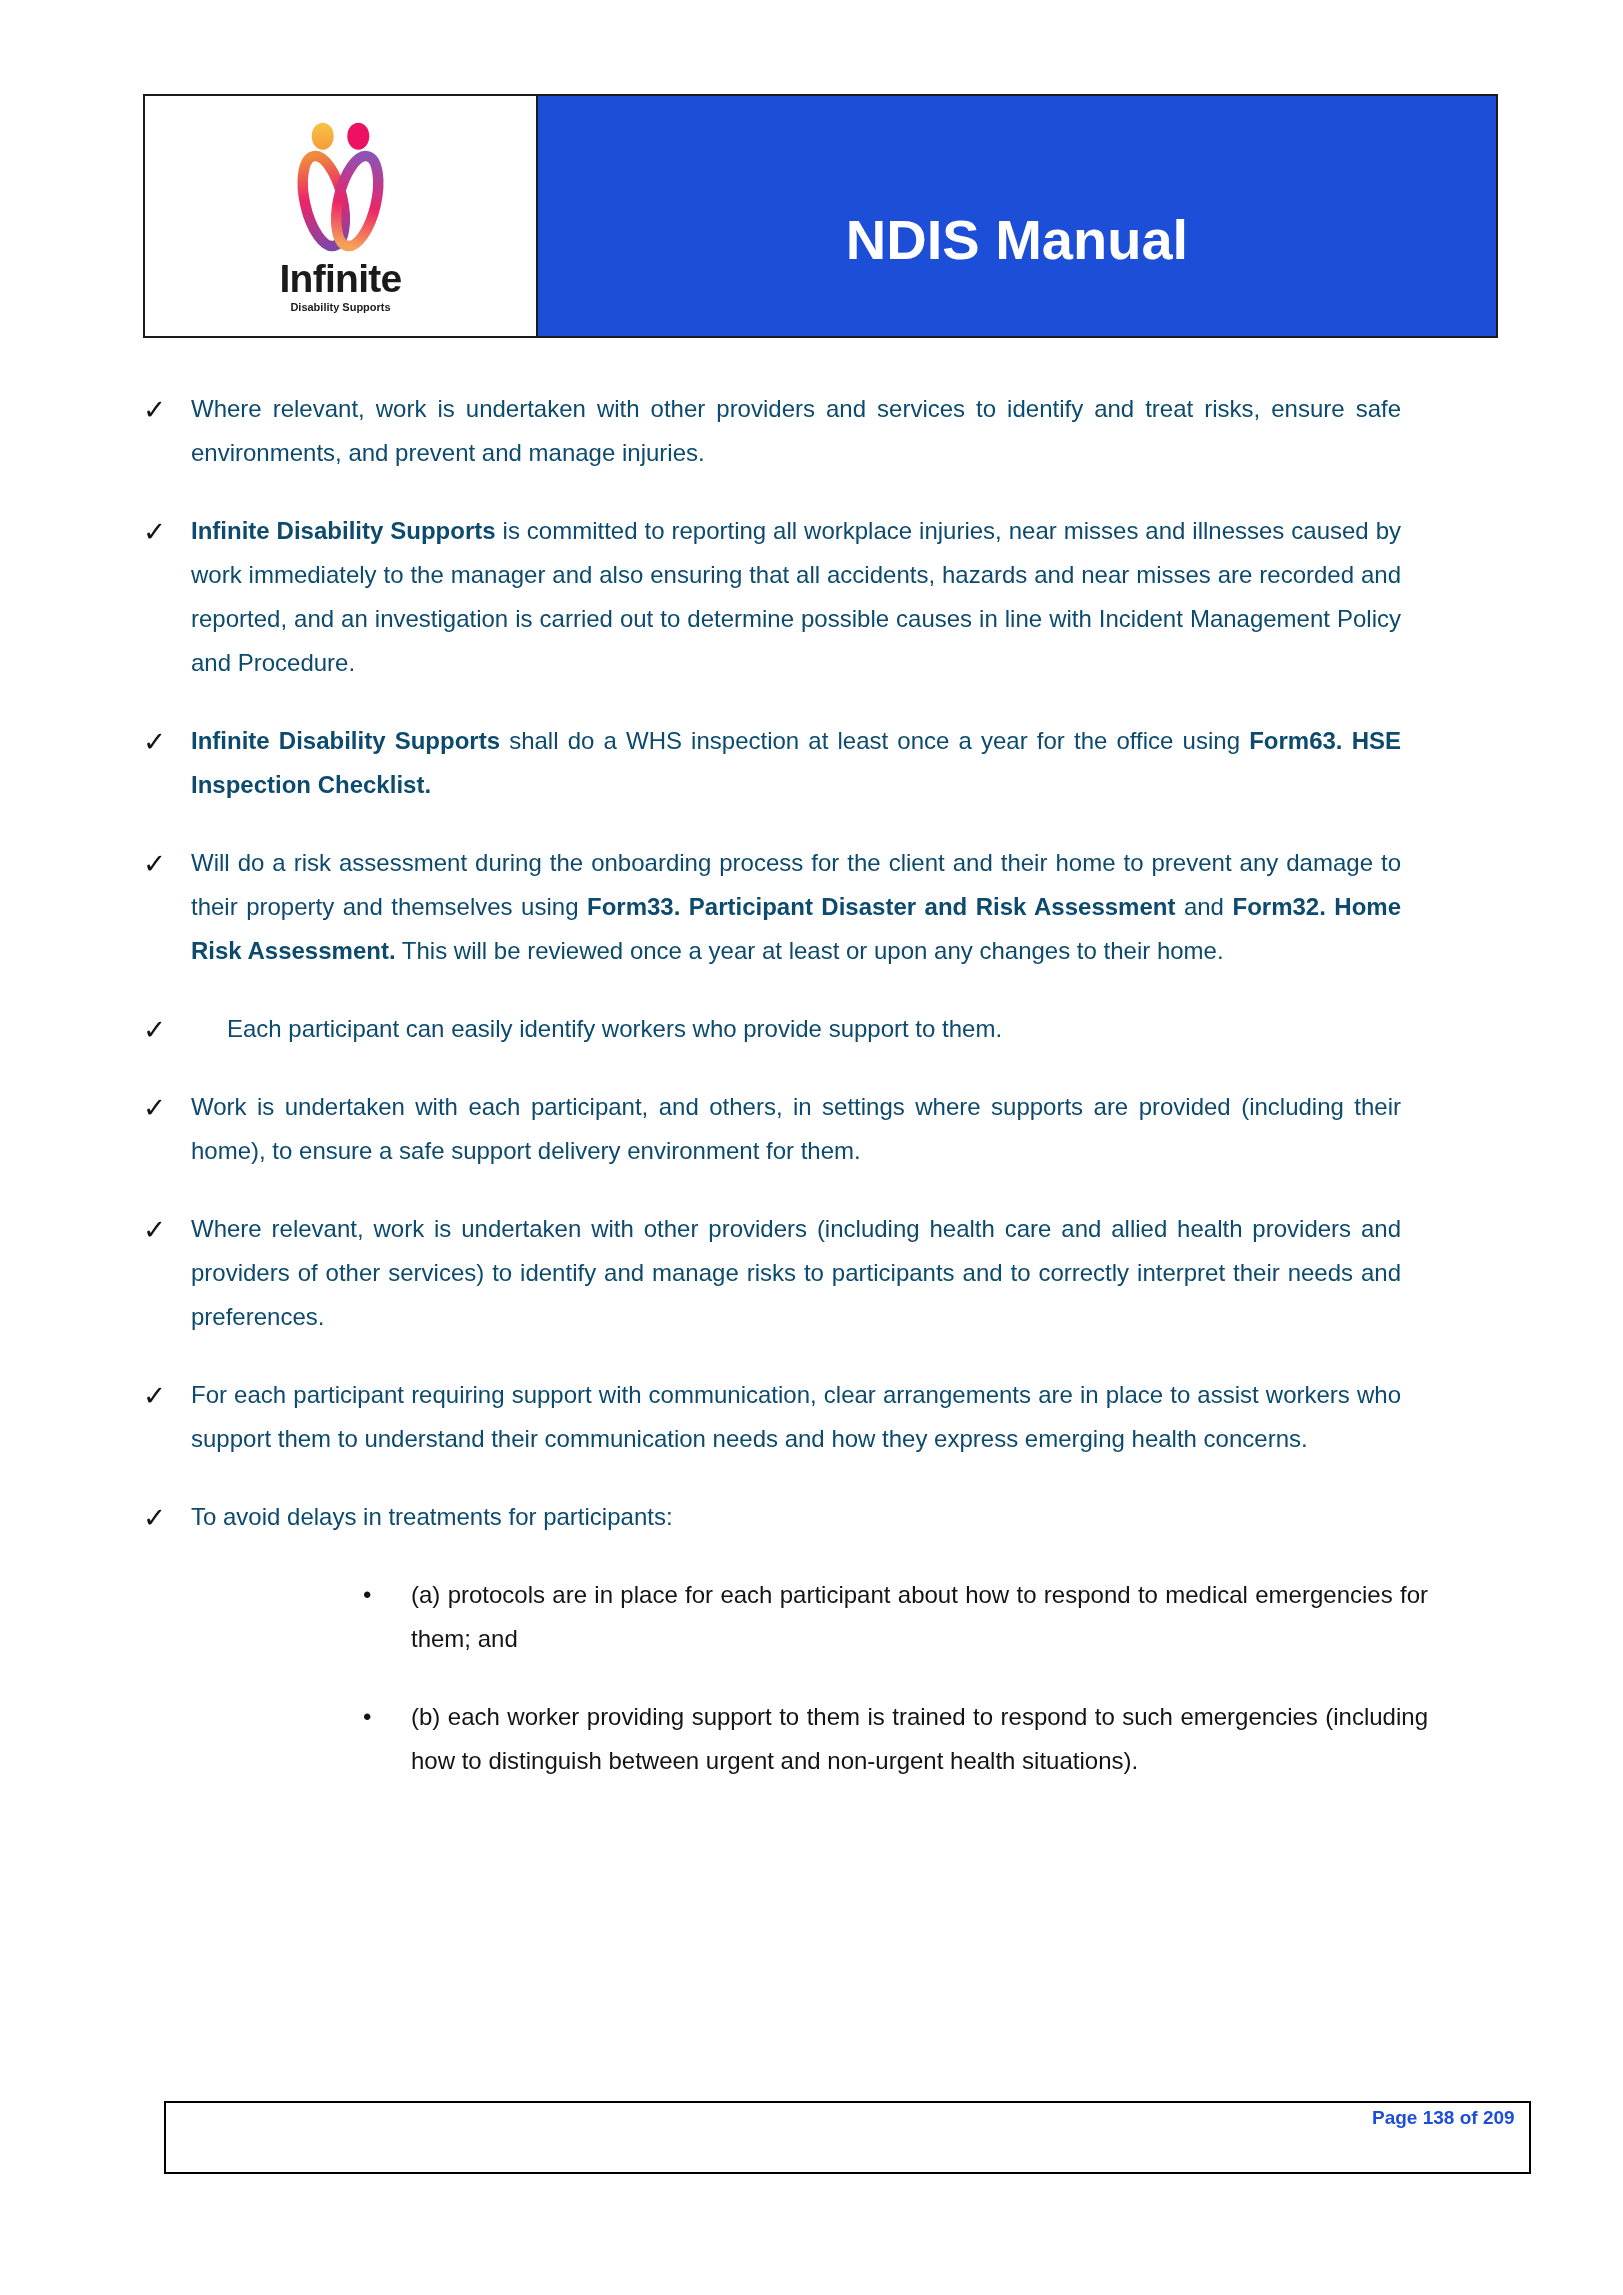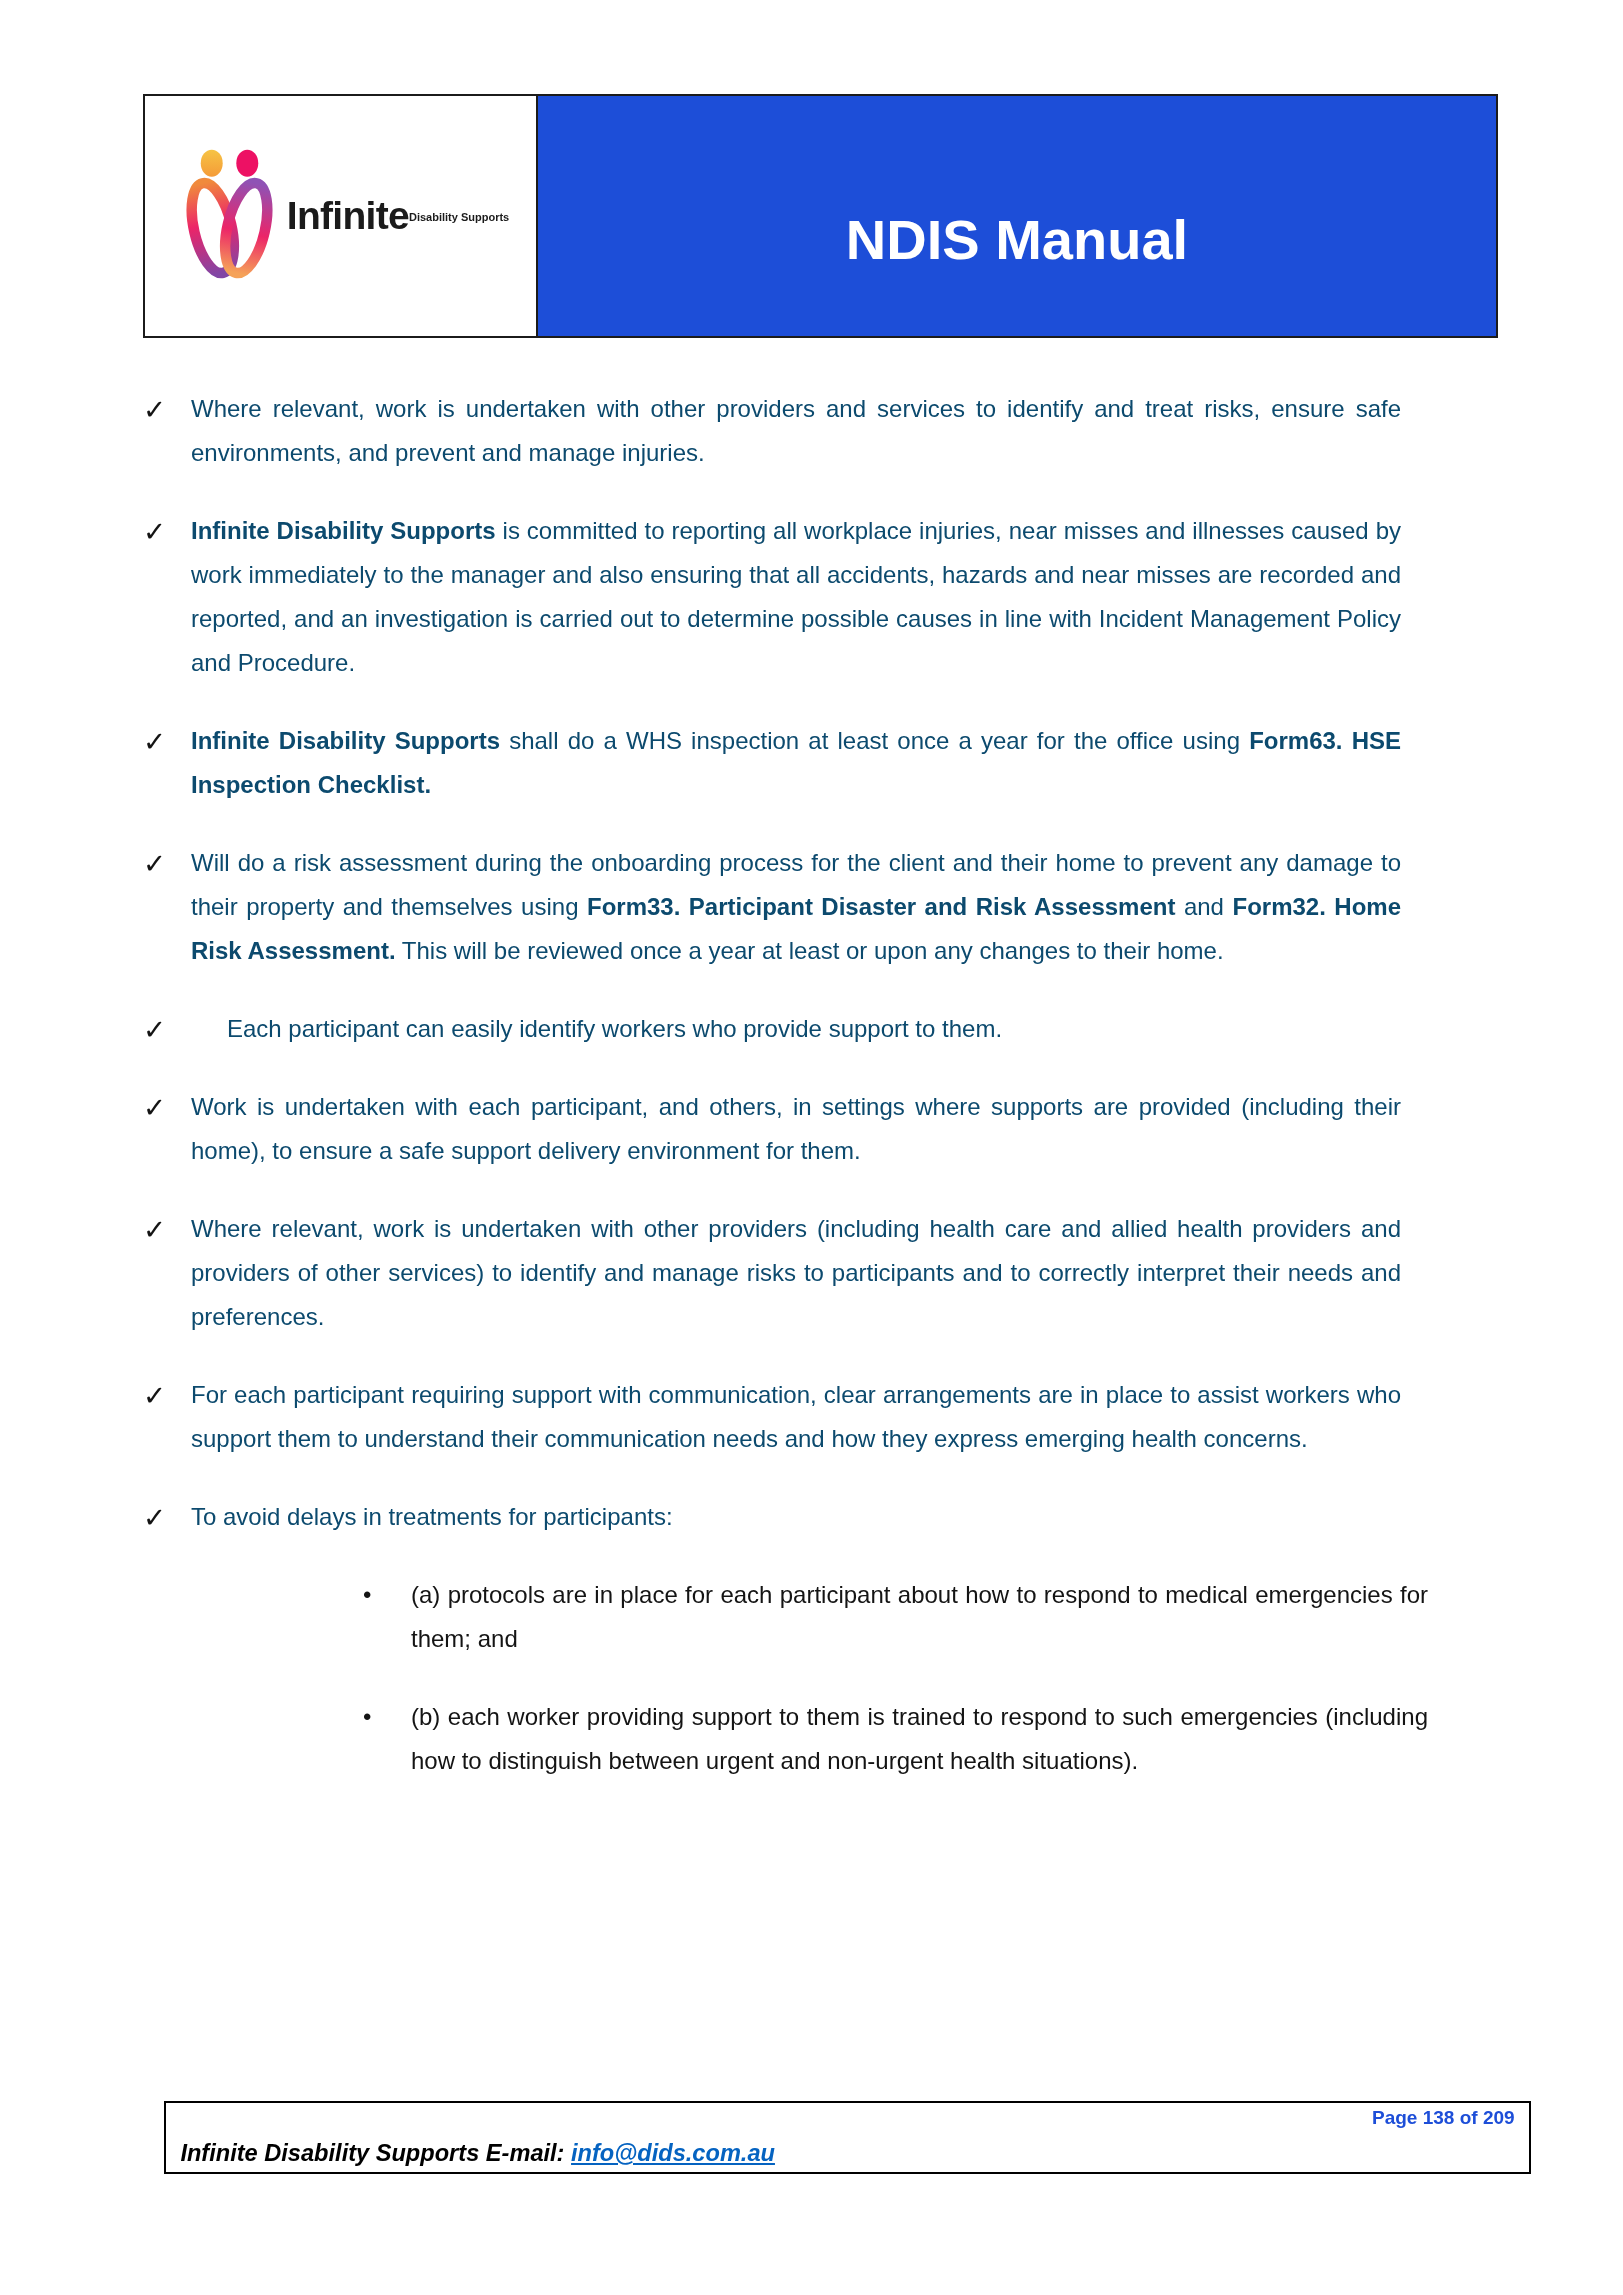--- a/index.html
+++ b/index.html
@@ -9,21 +9,21 @@
     font-family:"Liberation Sans", sans-serif; color:#111;
   }
 
   
   .header-box {
     position:absolute; left:143px; top:94px; width:1355px; height:244px;
     border:2px solid #1b1b1b; display:flex; background:#fff;
   }
   .logo-cell {
     width:391px; flex:none; background:#fff;
-    display:flex; flex-direction:row; align-items:center; justify-content:center;
+    display:flex; flex-direction:column; align-items:center; justify-content:center;
   }
   .logo-mark { width:115px; height:139px; margin-bottom:1.3px; }
   .logo-name {
     font-size:39px; font-weight:700; letter-spacing:-0.7px; color:#1b1b1b; line-height:1.05;
   }
   .logo-tagline {
     font-size:11px; font-weight:700; letter-spacing:0px; color:#1b1b1b; margin-top:1.3px;
   }
   .banner {
     flex:1; background:#1d4ed8; border-left:2px solid #1b1b1b;
@@ -163,16 +163,15 @@
   </div>
 
   <div class="sub-item">
     <span class="dot">•</span>
     <p>(b) each worker providing support to them is trained to respond to such emergencies (including how to distinguish between urgent and non-urgent health situations).</p>
   </div>
 
 </main>
 
 <footer class="footer-box">
-  <p class="footer-email"><span>Infinite Disability Supports E-mail: </span><a class="email-link">info@dids.com.au</a></p>
   <div class="footer-page">Page 138 of 209</div>
 </footer>
 
 
 </body></html>

